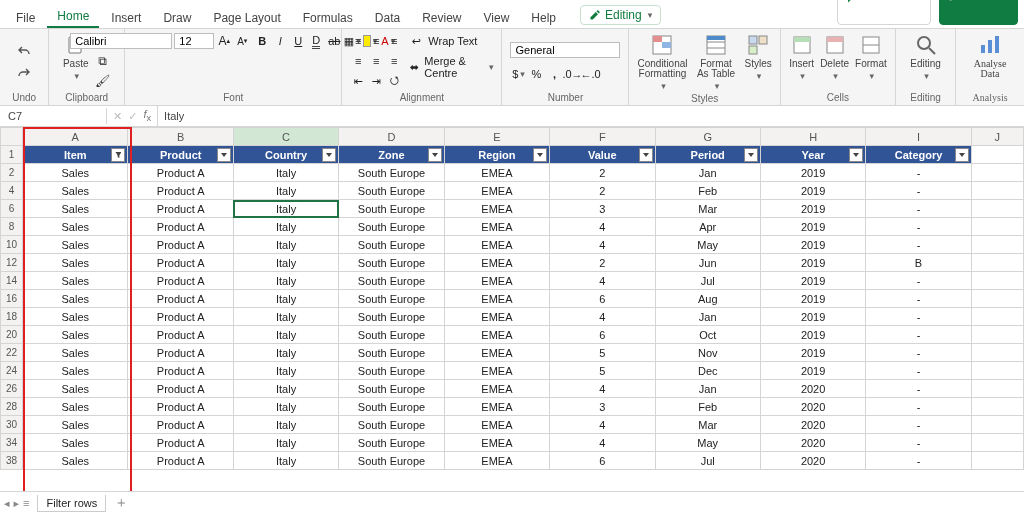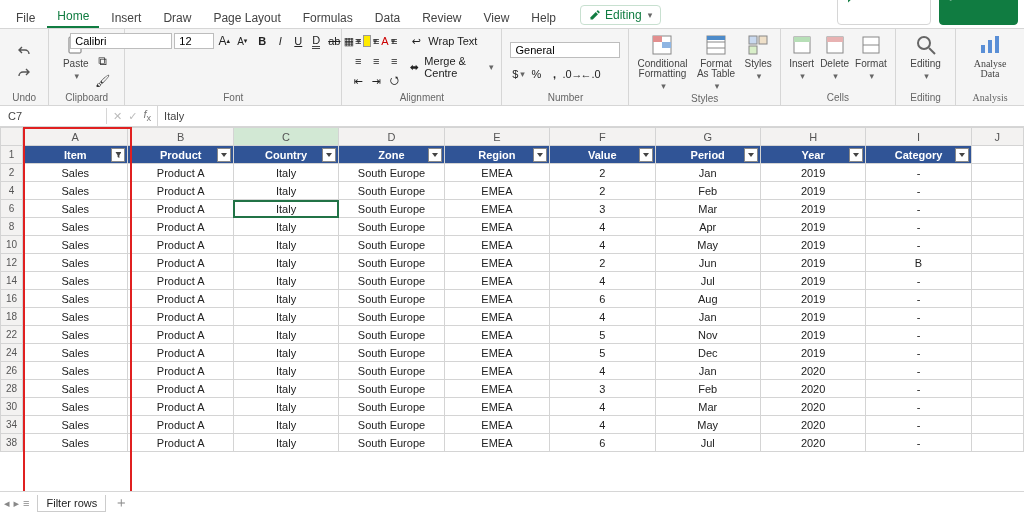--- a/index.html
+++ b/index.html
@@ -483,20 +483,33 @@
           <td class="">Italy</td>
           <td class="">South Europe</td>
           <td class="">EMEA</td>
           <td class="">4</td>
           <td class="">Jan</td>
           <td class="">2019</td>
           <td class="">-</td>
           <td></td>
         </tr>
         <tr>
+          <th class="row-hdr">20</th>
+          <td class="">Sales</td>
+          <td class="">Product A</td>
+          <td class="">Italy</td>
+          <td class="">South Europe</td>
+          <td class="">EMEA</td>
+          <td class="">6</td>
+          <td class="">Oct</td>
+          <td class="">2019</td>
+          <td class="">-</td>
+          <td></td>
+        </tr>
+        <tr>
           <th class="row-hdr">22</th>
           <td class="">Sales</td>
           <td class="">Product A</td>
           <td class="">Italy</td>
           <td class="">South Europe</td>
           <td class="">EMEA</td>
           <td class="">5</td>
           <td class="">Nov</td>
           <td class="">2019</td>
           <td class="">-</td>

